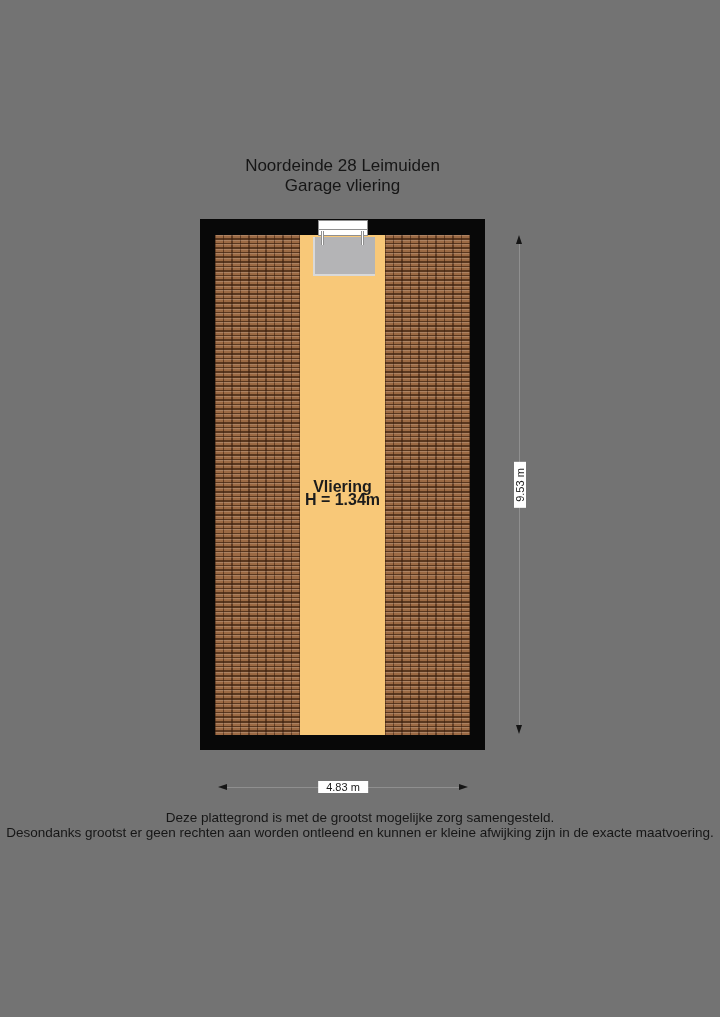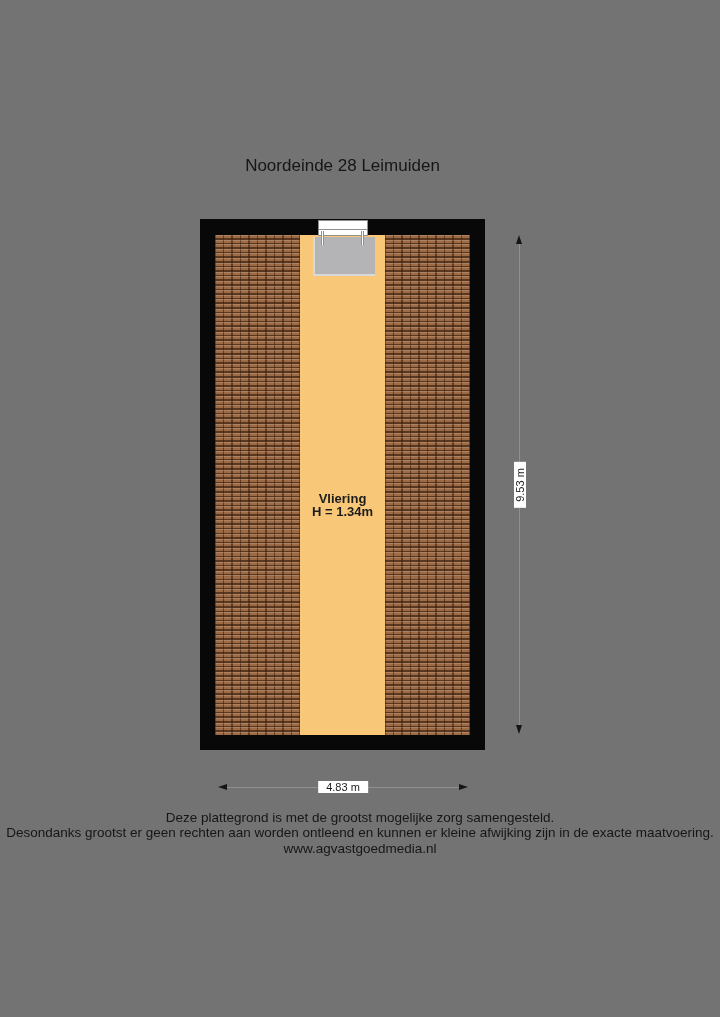--- a/index.html
+++ b/index.html
@@ -70,22 +70,22 @@
     position: absolute; top: 12px; width: 3px; height: 14px;
     border-left: 1px solid #8f8f8f; border-right: 1px solid #8f8f8f;
     background: #fff;
   }
   .jamb-left  { left: 121px; }
   .jamb-right { left: 161px; }
 
   
   .room-label {
     position: absolute; left: 100px; top: 261px; width: 85px;
-    text-align: center; font-size: 13px; font-weight: bold;
-    line-height: 13px; color: #1c1c1c; margin-top: 12px;
+    text-align: center; font-size: 16px; font-weight: bold;
+    line-height: 13px; color: #1c1c1c;
   }
 
   
   .dim-v { position: absolute; left: 515px; top: 235px; width: 9px; height: 499px; }
   .dim-v .line {
     position: absolute; left: 4px; top: 2px; bottom: 2px; width: 1px; background: #8f8f8f;
   }
   .dim-v .label {
     position: absolute; left: 50%; top: 50%;
     transform: translate(-50%, -50%) rotate(-90deg);
@@ -122,20 +122,21 @@
     text-align: center; font-size: 13.5px; line-height: 15.3px; color: #161616;
   }
 </style>
 </head>
 <body>
 
 <div id="page">
 
   <div class="title-block">
     <div>Noordeinde 28 Leimuiden</div>
+    <div>Garage vliering</div>
   </div>
 
   <div class="plan">
     <div class="interior">
       <div class="roof roof-left"></div>
       <div class="floor-strip"></div>
       <div class="roof roof-right"></div>
     </div>
 
     <div class="loft-hatch"></div>
@@ -162,16 +163,15 @@
   <div class="dim-h">
     <div class="line"></div>
     <div class="arrow-left"></div>
     <div class="arrow-right"></div>
     <div class="label">4.83 m</div>
   </div>
 
   <div class="footer">
     <div>Deze plattegrond is met de grootst mogelijke zorg samengesteld.</div>
     <div>Desondanks grootst er geen rechten aan worden ontleend en kunnen er kleine afwijking zijn in de exacte maatvoering.</div>
-    <div>www.agvastgoedmedia.nl</div>
   </div>
 
 </div>
 
 </body></html>

